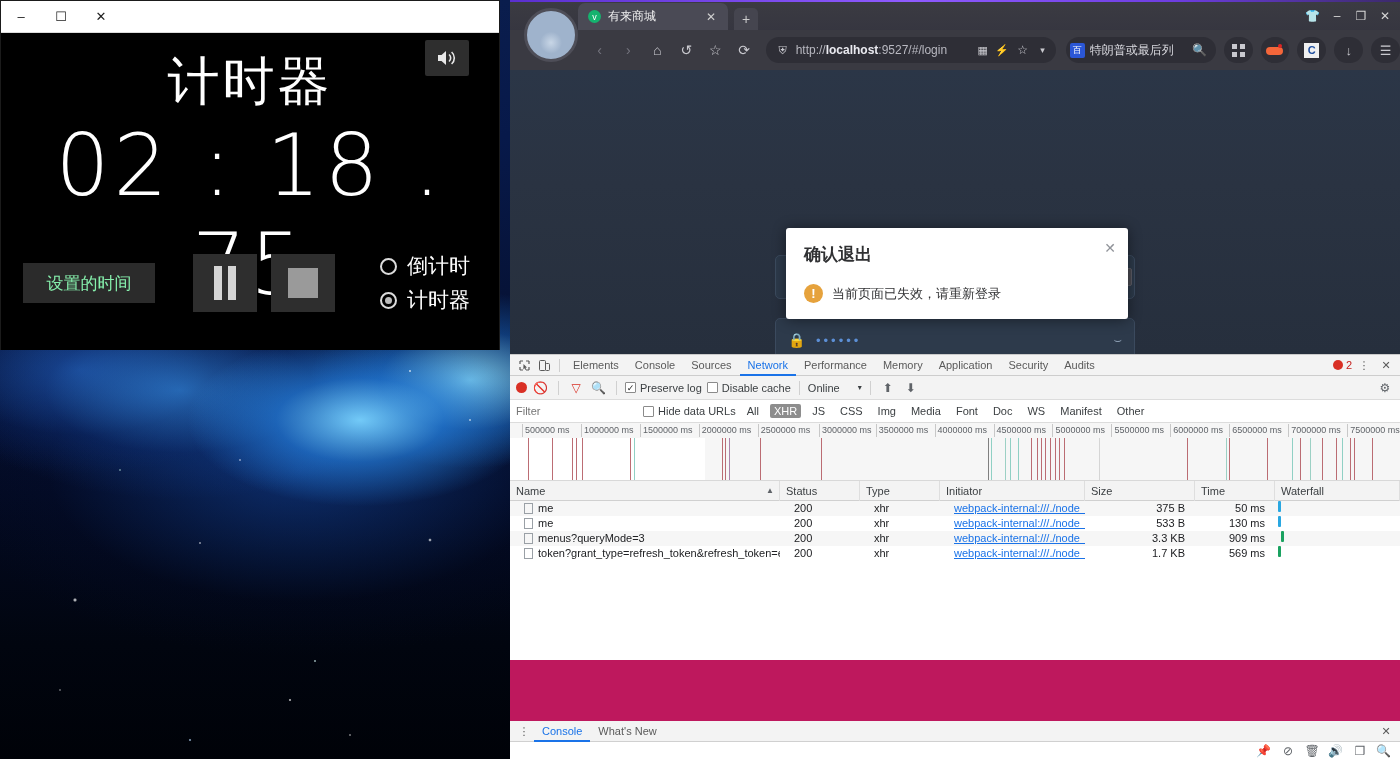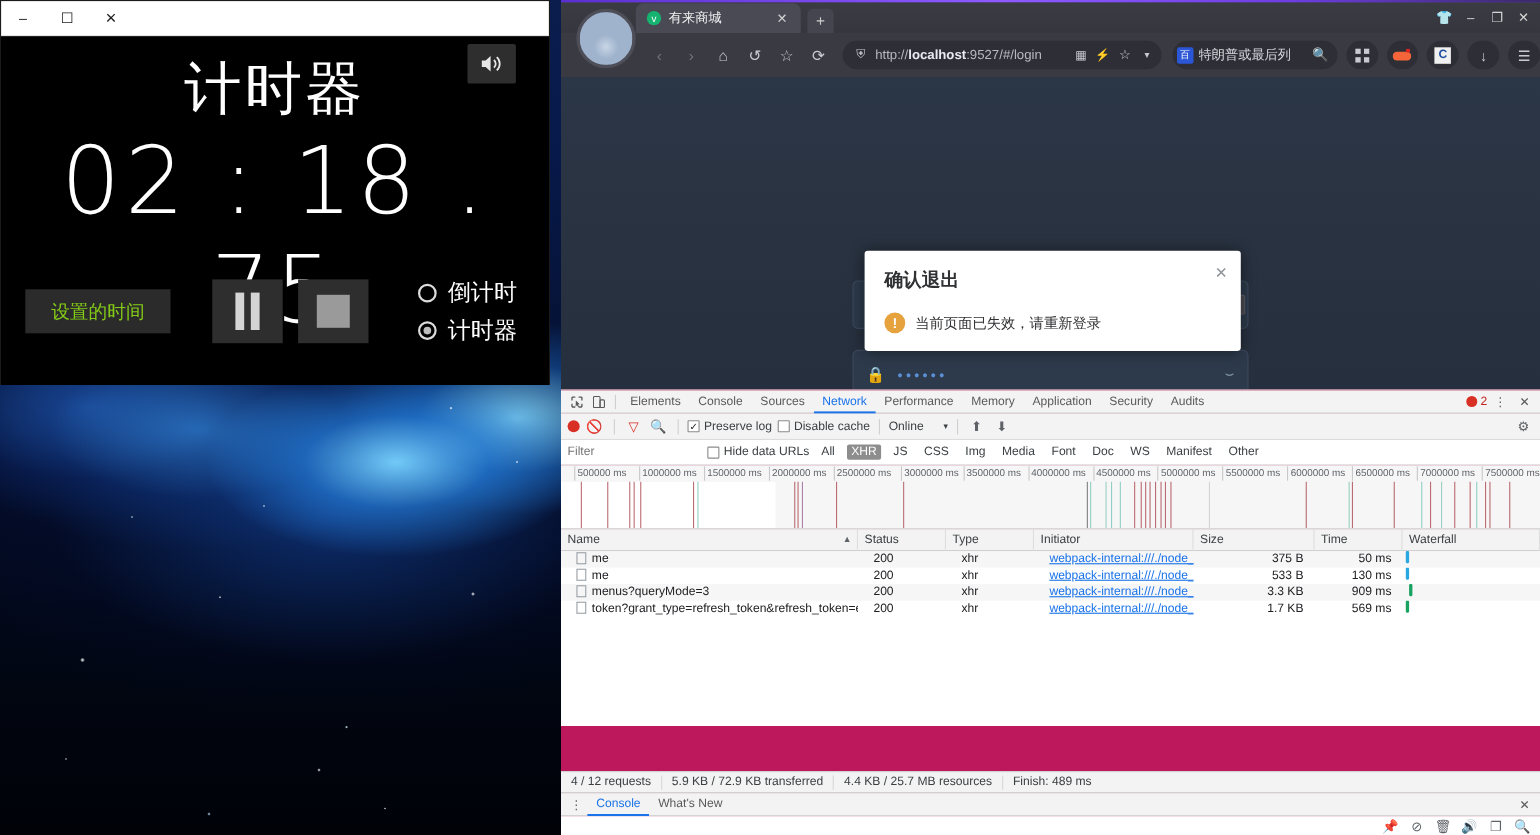--- a/index.html
+++ b/index.html
@@ -68,21 +68,21 @@
   .tw-time {
     color: #fff; font-size: 85px; text-align: center; letter-spacing: 4px;
     font-weight: 300; margin-top: 6px; font-family: "DejaVu Sans", sans-serif;
   }
   .tw-controls {
     position: absolute; left: 0; right: 0; top: 220px; height: 60px;
     display: flex; align-items: center;
   }
   .tw-settime {
     margin-left: 22px; width: 132px; height: 40px; background: #2b2b2b;
-    color: #84cc16; font-size: 17px; display: flex; align-items: center;
+    color: #86efac; font-size: 17px; display: flex; align-items: center;
     justify-content: center; cursor: pointer;
   }
   .tw-pause {
     margin-left: 38px; width: 64px; height: 58px; background: #2e2e2e;
     display: flex; align-items: center; justify-content: center; gap: 6px; cursor: pointer;
   }
   .tw-pause i { display:block; width: 8px; height: 34px; background: #d4d4d4; }
   .tw-stop {
     margin-left: 14px; width: 64px; height: 58px; background: #2e2e2e;
     display: flex; align-items: center; justify-content: center; cursor: pointer;
@@ -640,26 +640,20 @@
             <div class="td" style="width: 80px;">xhr</div>
             <div class="td" style="width: 145px;"><span class="init-link">webpack-internal:///./node_...</span></div>
             <div class="td num" style="width: 110px;">1.7 KB</div>
             <div class="td num" style="width: 80px;">569 ms</div>
             <div class="td" style="flex: 1 1 0%; padding-left: 3px;">
               <div class="wf-bar" style="background: rgb(26, 162, 96);"></div>
             </div>
           </div>
         </div>
 
-      <div class="dt-status">
-        <div class="st-item">4 / 12 requests</div>
-        <div class="st-item">5.9 KB / 72.9 KB transferred</div>
-        <div class="st-item">4.4 KB / 25.7 MB resources</div>
-        <div class="st-item">Finish: 489 ms</div>
-      </div>
 
       <div class="dt-drawer-tabs">
         <div class="dt-ico">⋮</div>
         <div class="dt-tab active">Console</div>
         <div class="dt-tab">What's New</div>
         <div class="dt-right">
           <div class="dt-ico">✕</div>
         </div>
       </div>
       <div class="dt-drawer-body">

